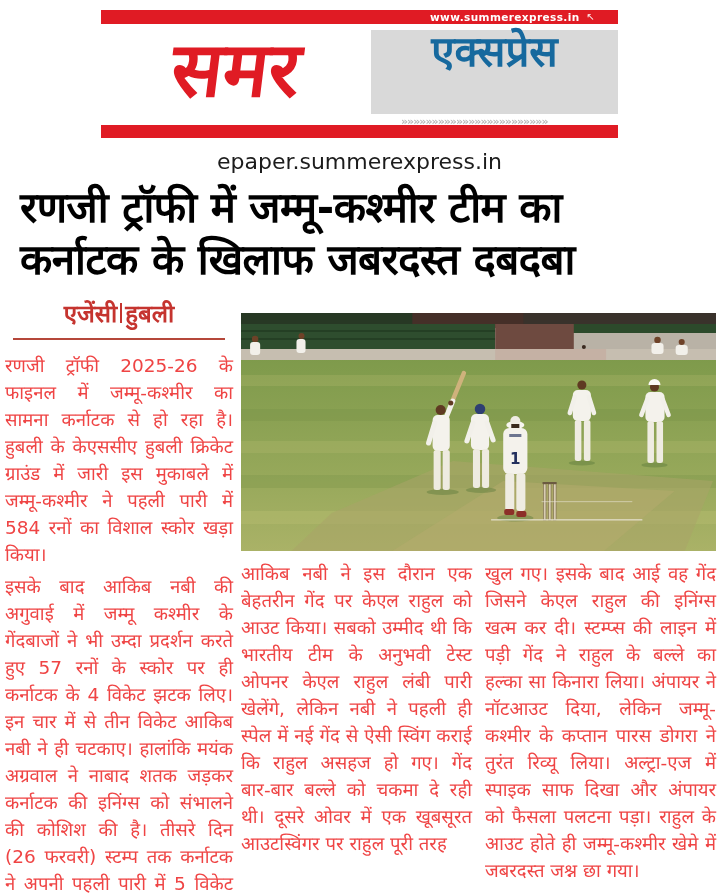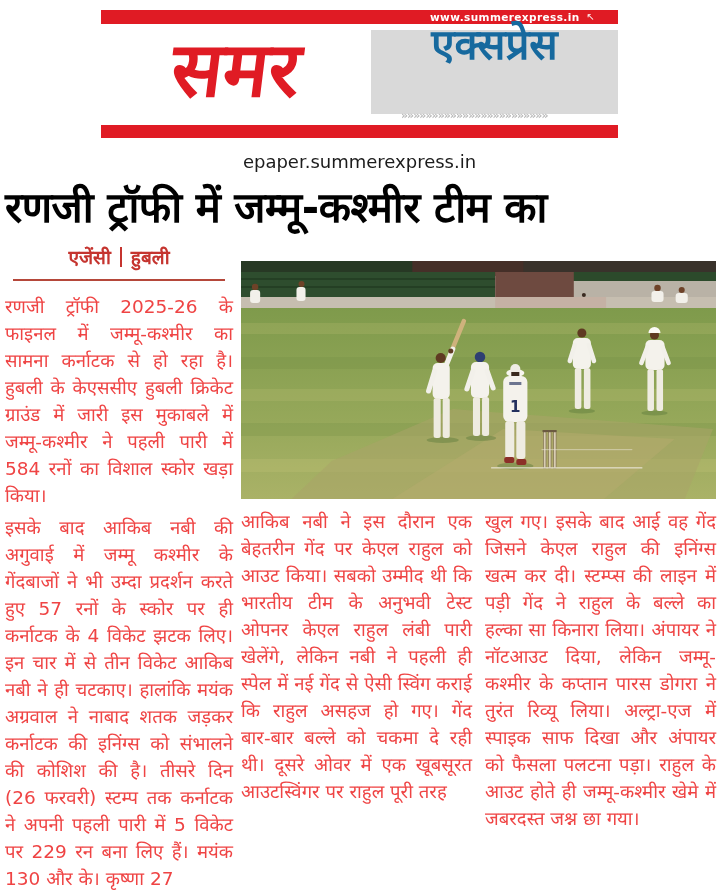--- a/index.html
+++ b/index.html
@@ -11,36 +11,36 @@
   
   .masthead{width:517px;margin:10px auto 0;}
   .mh-topbar{height:14px;background:#e01b24;display:flex;justify-content:flex-end;align-items:center;
     padding-right:23px;box-sizing:border-box;}
   .mh-url{color:#fff;font-size:10.5px;font-weight:bold;letter-spacing:.4px;line-height:1;}
   .mh-cursor{color:#fff;font-size:10px;margin-left:7px;line-height:1;}
   .mh-row{display:flex;align-items:flex-start;height:99px;}
   .logo-left{flex:1;text-align:center;color:#e01b24;font-weight:bold;font-size:76px;line-height:92px;
     transform:skewX(-7deg);white-space:nowrap;overflow:hidden;}
   .logo-right-box{width:247px;height:84px;background:#d9d9d9;margin-top:6px;
-    display:flex;flex-direction:column;justify-content:center;gap:40px;}
+    display:flex;flex-direction:column;justify-content:space-between;gap:40px;}
   .logo-right{color:#16699e;font-weight:bold;font-size:42px;line-height:1.05;text-align:center;}
   .mh-chevrons{color:#b8b8b8;font-size:11px;font-weight:bold;letter-spacing:-1px;margin:2px 0 0 30px;line-height:1;}
   .mh-bottombar{height:13px;background:#e01b24;margin-top:2px;}
   
   .pageinfo{text-align:center;margin-top:13px;color:#1c1c1c;}
-  .pageinfo div{font-size:18px;line-height:22px;}
-  
-  .headline{padding:9px 6px 0 5px;color:#000;font-weight:800;}
+  .pageinfo div{font-size:22px;line-height:22px;}
+  
+  .headline{padding:9px 6px 0 20px;color:#000;font-weight:800;}
   .headline div{font-size:42px;line-height:52px;letter-spacing:-.5px;white-space:nowrap;}
   
   .content{display:flex;padding:0 3px 0 5px;margin-top:8px;}
   .col-left{flex:0 0 236px;width:236px;padding-right:8px;box-sizing:border-box;}
   .right-wrap{flex:1;min-width:0;}
-  .byline{display:flex;justify-content:center;align-items:center;gap:9px;
-    color:#c5342f;font-weight:bold;font-size:19px;margin-top:2px;}
+  .byline{display:flex;justify-content:center;align-items:center;gap:3px;
+    color:#c5342f;font-weight:bold;font-size:24px;margin-top:2px;}
   .byline-divider{width:2px;height:20px;background:#c5342f;}
   .byline-rule{border:none;border-top:2px solid #b5473a;margin:9px 8px 12px 8px;}
   .para{font-size:18.5px;line-height:27px;text-align:justify;margin:0 0 5px 0;color:#ef4444;}
   .photo-frame{width:100%;height:238px;margin-top:19px;}
   .photo-frame svg{display:block;width:100%;height:100%;}
   .below-photo{display:flex;gap:13px;margin-top:9px;}
   .below-photo .col{flex:1;min-width:0;}
 </style>
 </head>
 <body>
@@ -59,20 +59,21 @@
   </div>
   <div class="mh-bottombar"></div>
 </div>
 
 <div class="pageinfo">
   <div>epaper.summerexpress.in</div>
 </div>
 
 <div class="headline">
   <div>रणजी ट्रॉफी में जम्मू-कश्मीर टीम का</div>
+  <div>कर्नाटक के खिलाफ जबरदस्त दबदबा</div>
 </div>
 
 <div class="content">
 
   <div class="col-left">
     <div class="byline">
       <span>एजेंसी</span>
       <span class="byline-divider"></span>
       <span>हुबली</span>
     </div>

